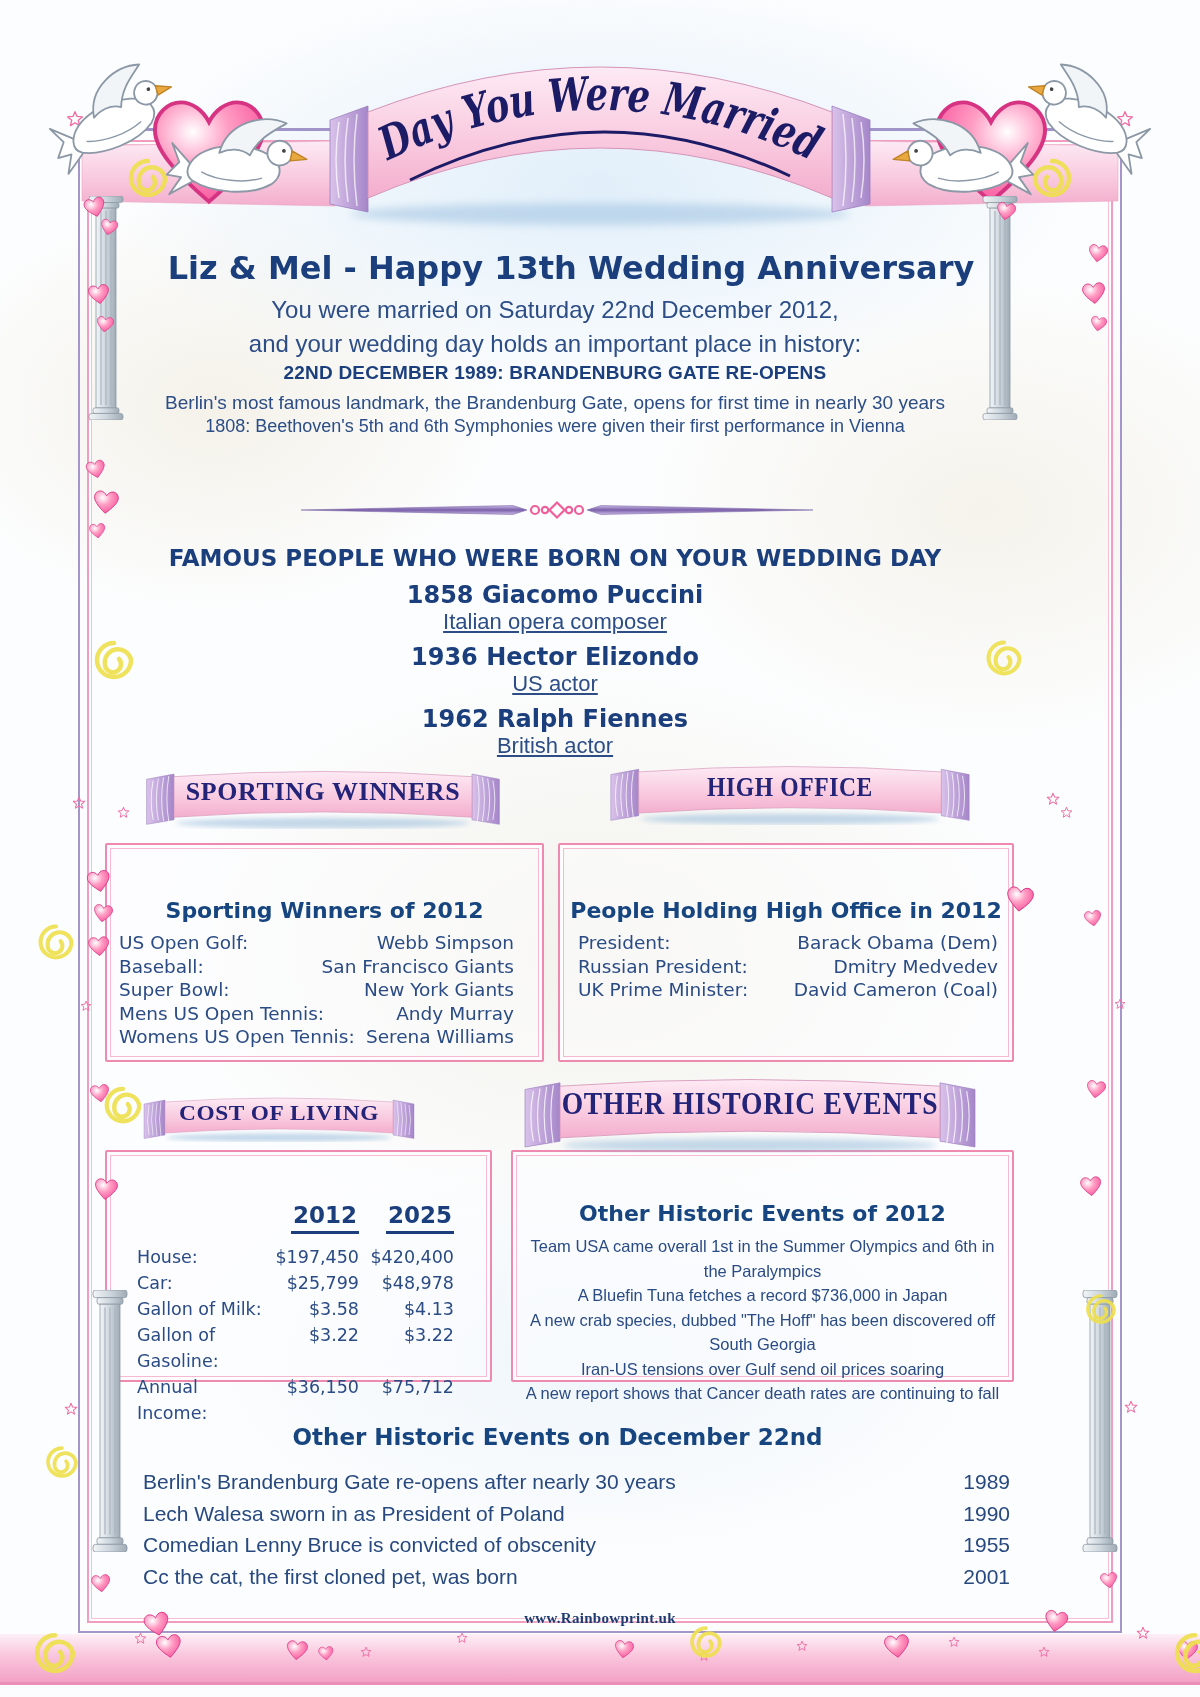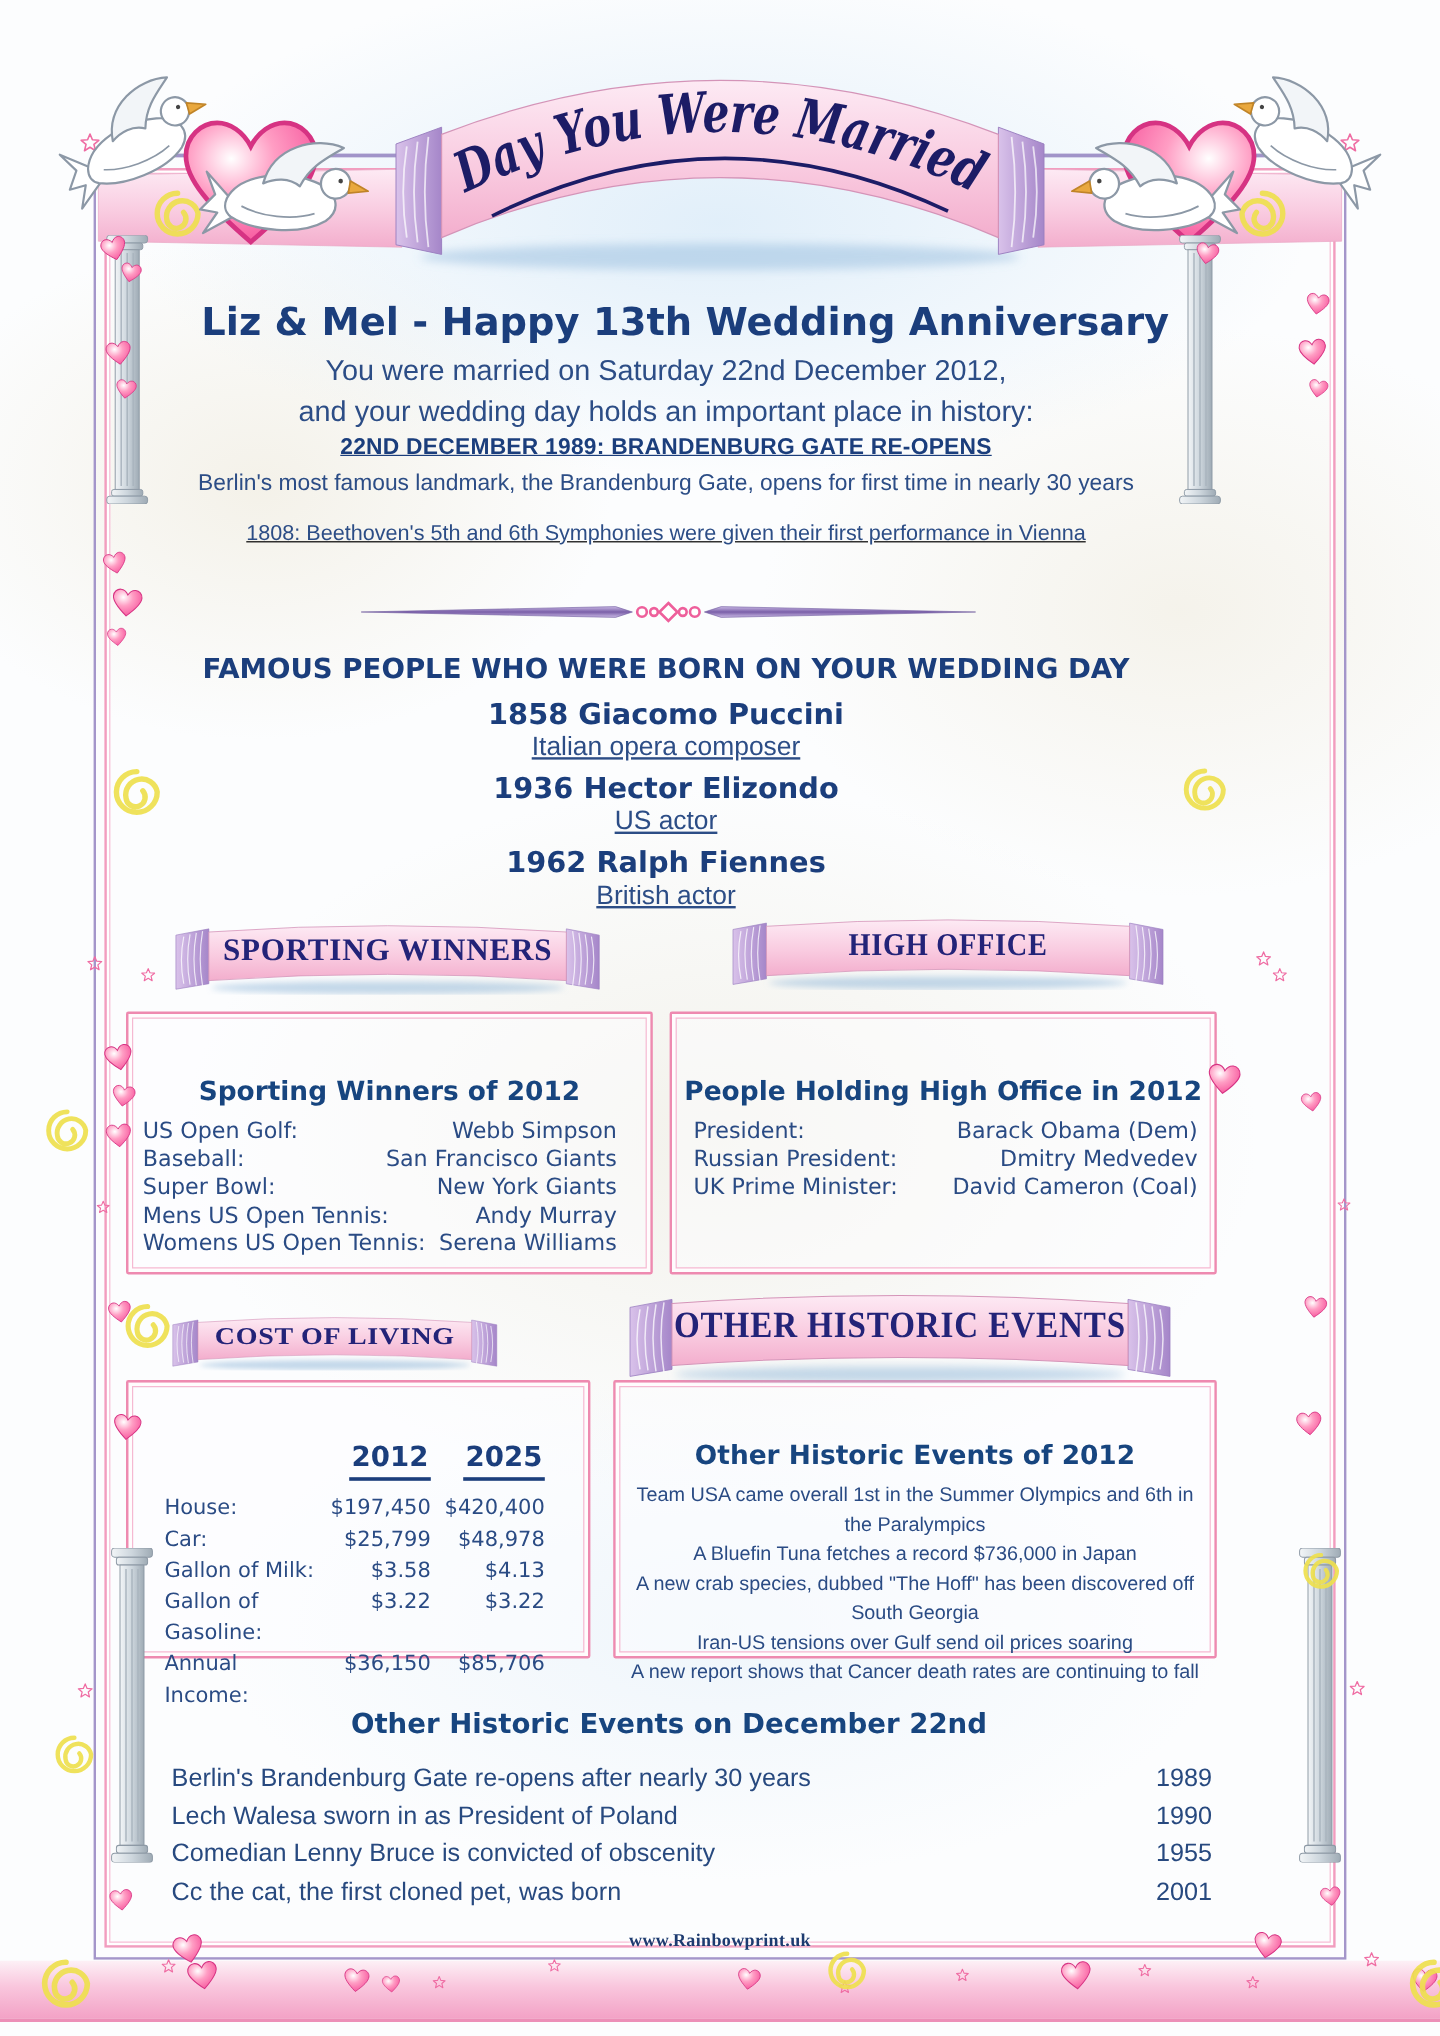--- a/index.html
+++ b/index.html
@@ -14,23 +14,23 @@
       #fcfdfe;}
   .frame{position:absolute;z-index:1;}
   #frame-purple{left:78px;top:129px;width:1040px;height:1500px;border:2px solid #a496ca;}
   #frame-pink{left:87px;top:140px;width:1022px;height:1479px;border:2px solid #f29dbf;
     box-shadow:inset 0 0 0 2px #fff, inset 0 0 0 3px #f7bed6;}
   .sect{position:absolute;left:95px;width:920px;text-align:center;z-index:3;}
   #title-block{top:243px;}
   h1{font:bold 32px/42px "DejaVu Sans",sans-serif;color:#1b3e7c;margin:4px;padding-left:32px;}
   .sub{font:24px/34px "Liberation Sans",sans-serif;color:#2c4d86;margin:0;}
   #headline-block{top:360px;}
-  .headline{font:bold 19px/26px "Liberation Sans",sans-serif;color:#1b3e7c;margin:0;letter-spacing:.2px;text-decoration:underline;}
+  .headline{font:bold 19px/26px "Liberation Sans",sans-serif;color:#1b3e7c;margin:0;letter-spacing:.2px;}
   .detail{font:19px/27px "Liberation Sans",sans-serif;color:#2c4d86;margin:3px 0 0;}
-  #events-block{top:429px;text-decoration:underline;}
+  #events-block{top:411px;}
   .evt{font:18px/30px "Liberation Sans",sans-serif;color:#2c4d86;margin:0;}
   #famous{top:543px;}
   #famous h2{font:bold 23px/30px "DejaVu Sans",sans-serif;color:#1b3e7c;margin:0;}
   .pname{font:bold 24px/28px "DejaVu Sans",sans-serif;color:#1b3e7c;margin:8px 0 0;}
   .prole{font:22px/26px "Liberation Sans",sans-serif;color:#2c4d86;margin:0;text-decoration:underline;}
   .box{position:absolute;z-index:2;border:2px solid #ee8ab0;border-radius:2px;
     background:rgba(253,253,255,.5);
     box-shadow:inset 0 0 0 3px rgba(255,255,255,.95), inset 0 0 0 4px #f6b9d2;text-align:center;}
   #box-sporting{left:105px;top:843px;width:435px;height:215px;}
   #box-office{left:558px;top:843px;width:452px;height:215px;}
@@ -297,21 +297,21 @@
     <div class="cost-grid cost-head">
       <span style="border:none"></span>
       <span>2012</span>
       <span>2025</span>
     </div>
     <div class="cost-grid cost-body">
       <div class="cost-row"><span class="lbl">House:</span><span class="v">$197,450</span><span class="v">$420,400</span></div>
       <div class="cost-row"><span class="lbl">Car:</span><span class="v">$25,799</span><span class="v">$48,978</span></div>
       <div class="cost-row"><span class="lbl">Gallon of Milk:</span><span class="v">$3.58</span><span class="v">$4.13</span></div>
       <div class="cost-row"><span class="lbl">Gallon of Gasoline:</span><span class="v">$3.22</span><span class="v">$3.22</span></div>
-      <div class="cost-row"><span class="lbl">Annual Income:</span><span class="v">$36,150</span><span class="v">$85,706</span></div>
+      <div class="cost-row"><span class="lbl">Annual Income:</span><span class="v">$36,150</span><span class="v">$75,712</span></div>
     </div>
   </div>
 
   <div class="box" id="box-historic">
     <h3>Other Historic Events of 2012</h3>
     <div class="evlist">
       <p class="evline">Team USA came overall 1st in the Summer Olympics and 6th in the Paralympics</p>
       <p class="evline">A Bluefin Tuna fetches a record $736,000 in Japan</p>
       <p class="evline">A new crab species, dubbed "The Hoff" has been discovered off South Georgia</p>
       <p class="evline">Iran-US tensions over Gulf send oil prices soaring</p>

